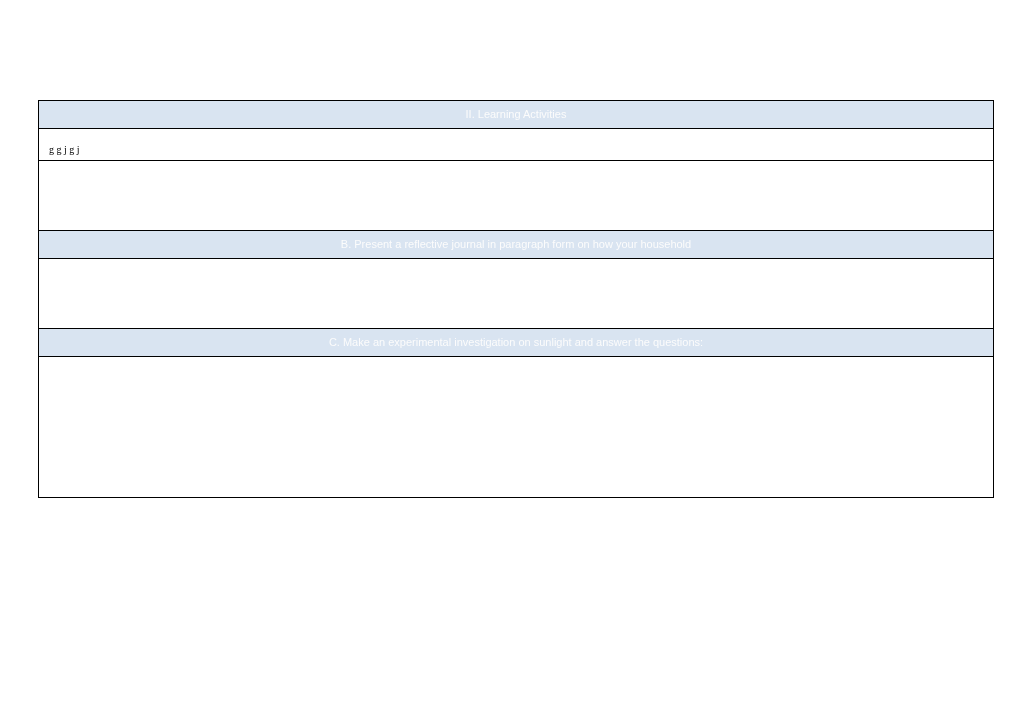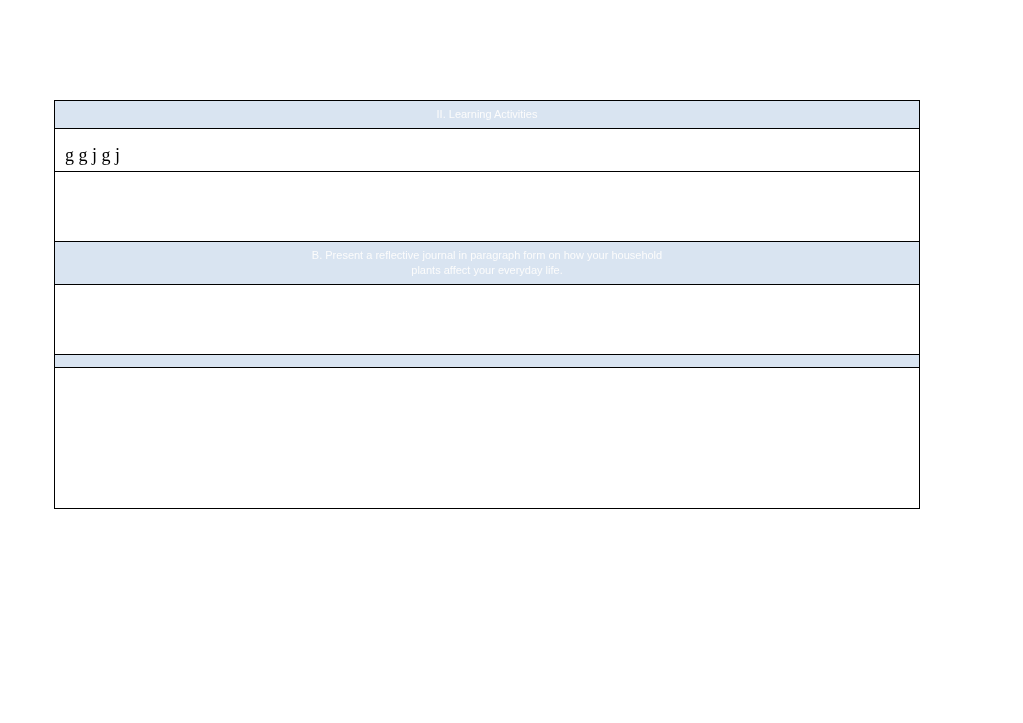--- a/index.html
+++ b/index.html
@@ -7,23 +7,23 @@
     padding: 0;
     width: 1023px;
     height: 723px;
     background: #ffffff;
     font-family: Arial, Helvetica, sans-serif;
     font-size: 11px;
     color: #ffffff;
   }
   .page {
     position: absolute;
-    left: 54px;
+    left: 38px;
     top: 100px;
-    width: 866px;
+    width: 956px;
     border: 1px solid #000;
     box-sizing: border-box;
   }
   .row {
     border-bottom: 1px solid #000;
     box-sizing: border-box;
     padding: 6px 10px;
     line-height: 1.35;
   }
   .row:last-child { border-bottom: none; }
@@ -34,21 +34,21 @@
   .body-row {
     background: #ffffff;
     min-height: 70px;
   }
   .body-row.tall { min-height: 140px; }
   .faint { color: #fcfcfc; } 
   .fragments {
     background: #ffffff;
     color: #000;
     font-family: "Times New Roman", Times, serif;
-    font-size: 18px;
+    font-size: 10px;
     padding-top: 14px;
     padding-bottom: 4px;
   }
   .fragments span { display: inline-block; }
 </style>
 </head>
 <body>
 
 <div class="page">
 
@@ -61,27 +61,27 @@
     <span>g              g                j         g          j</span>
   </div>
 
 
   <div class="row body-row">
     <span class="faint"></span>
   </div>
 
   <div class="row hdr">
     <div class="faint">B. Present a reflective journal in paragraph form on how your household</div>
-    <div class="faint">plants affect your everyday life.</div>
   </div>
 
   <div class="row body-row">
     <span class="faint"></span>
   </div>
 
   <div class="row hdr">
+    <div class="faint">C. Make an experimental investigation on sunlight and answer the questions:</div>
   </div>
 
   <div class="row body-row tall">
     <span class="faint"></span>
   </div>
 
 </div>
 
 </body></html>

